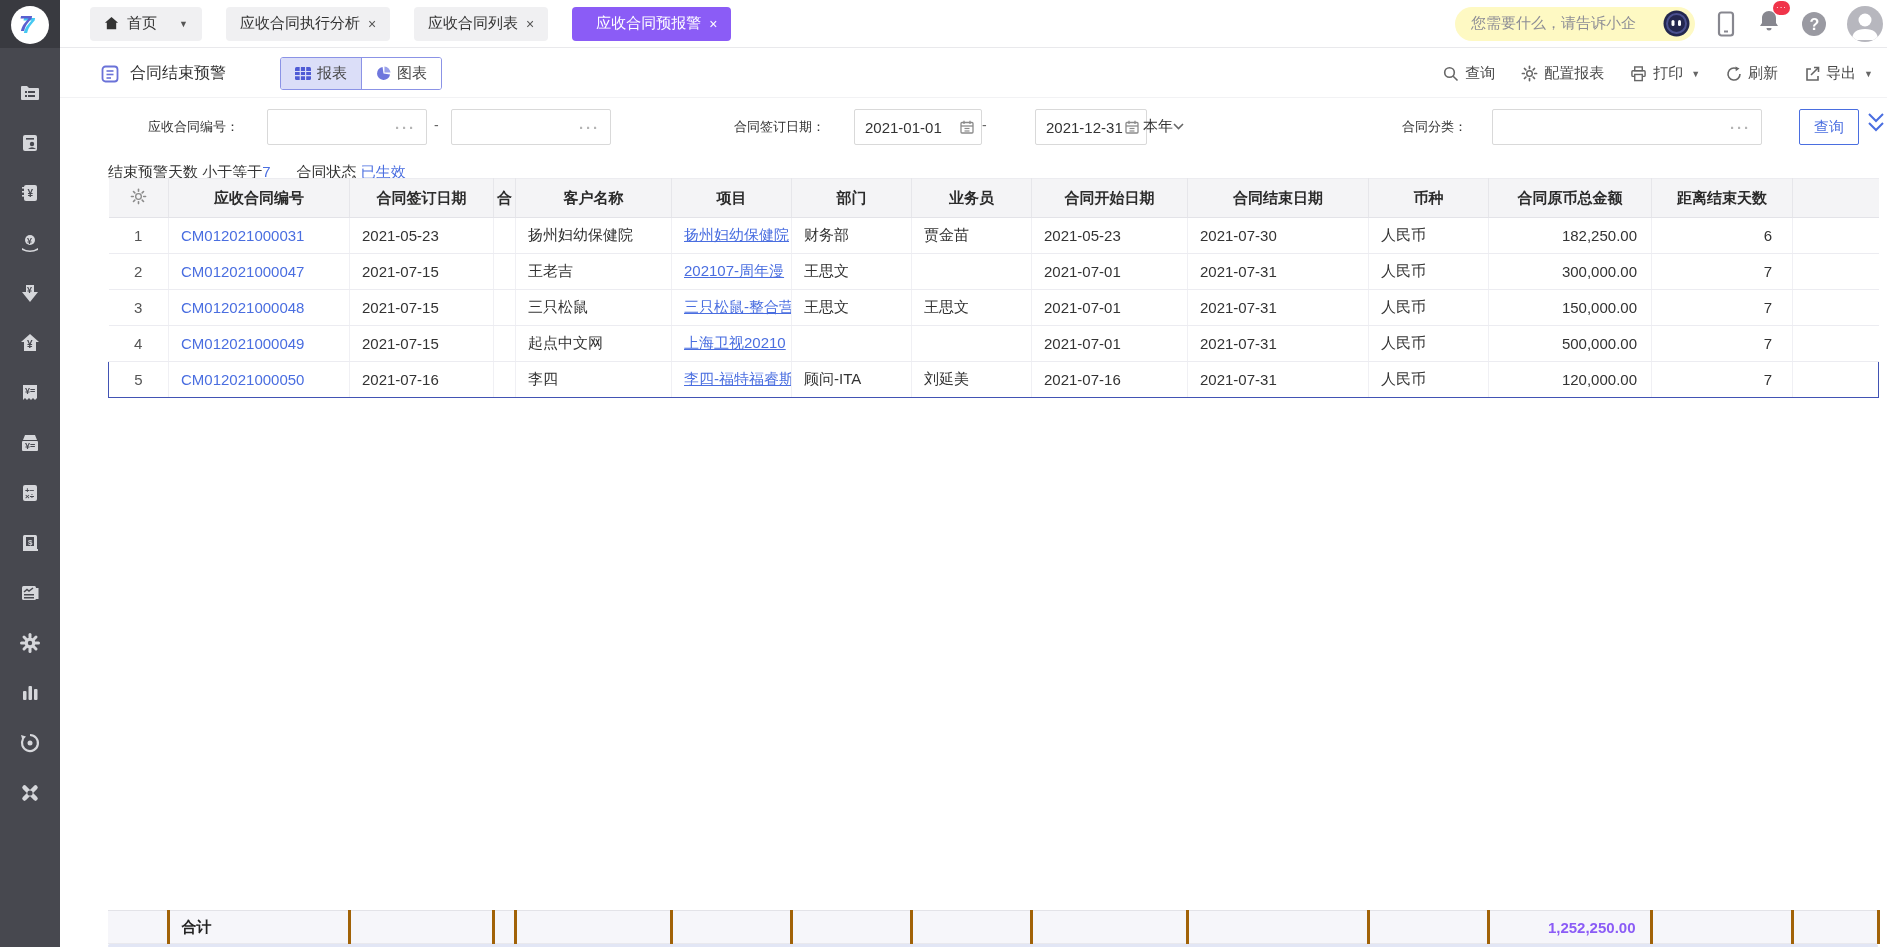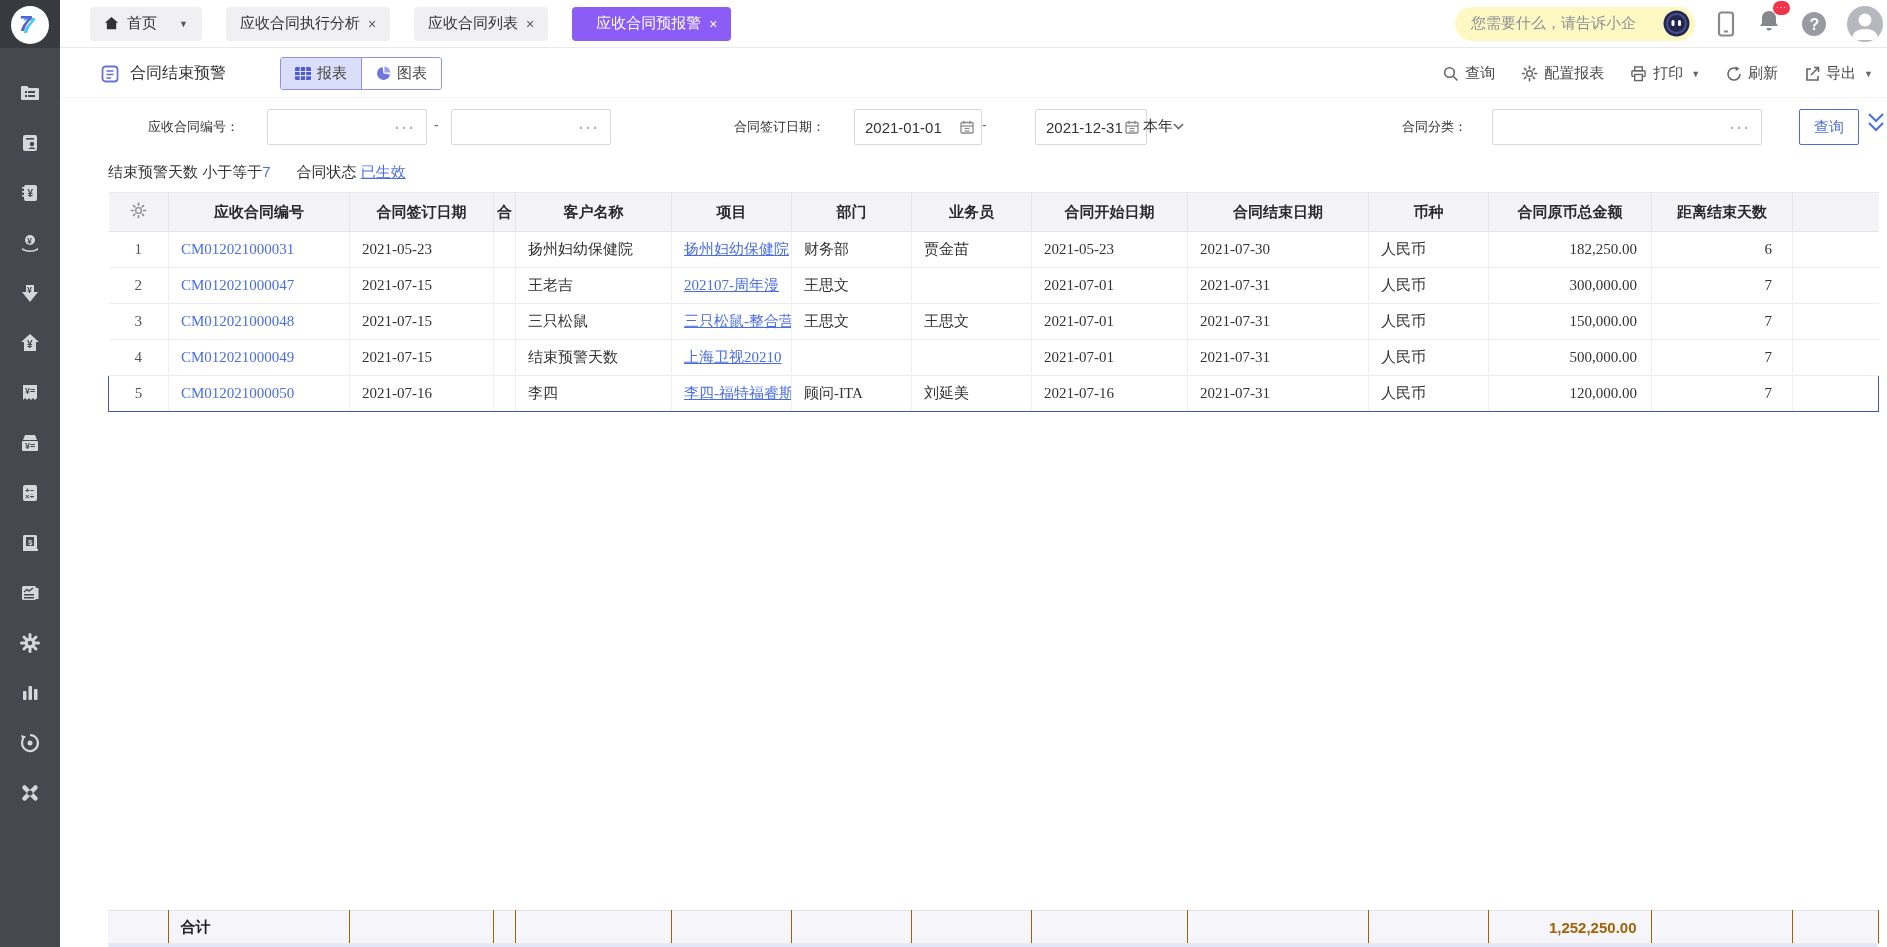--- a/index.html
+++ b/index.html
@@ -63,44 +63,44 @@
     justify-content:center; background:#fff; cursor:pointer; }
   #more-filters { position:absolute; top:13px; cursor:pointer; }
 
   
   #subfilter { position:absolute; left:108px; top:156px; height:32px; display:flex; align-items:center;
     gap:26px; font-size:15px; color:#333; }
   .blue { color:#4a6ee0; }
   .blue.u { text-decoration:underline; cursor:pointer; }
 
   
-  #grid-wrap { position:absolute; left:108px; top:192px; width:1770px;font-family:Liberation Serif, serif; }
+  #grid-wrap { position:absolute; left:108px; top:178px; width:1770px; }
   table { border-collapse:collapse; table-layout:fixed; width:1770px; font-size:15px; }
   th { height:39px; background:#f4f4f6; font-weight:bold; color:#2b2b2b; text-align:center;
     border-right:1px solid #e6e6ea; border-bottom:1px solid #e3e3e8; border-top:1px solid #ececf0;
     overflow:hidden; white-space:nowrap; }
   td { height:36px; border-right:1px solid #f0f0f4; border-bottom:1px solid #ececf1;
     overflow:hidden; white-space:nowrap; padding-left:12px; color:#333; background:#fff; }
   td.c0 { text-align:center; padding-left:0; color:#555; }
   td.c3 { padding-left:2px; }
   td.c11 { text-align:right; padding-right:14px; padding-left:0; }
   td.c12 { text-align:right; padding-right:20px; padding-left:0; }
   th.c13, td.c13 { border-right:none; }
   a.link { color:#4a6ee0; text-decoration:none; cursor:pointer; }
   a.link.u { text-decoration:underline; }
   tr.selected td { border-top:1px solid #4253b4; border-bottom:1px solid #4253b4; }
   tr.selected td:first-child { border-left:1px solid #4253b4; }
   tr.selected td:last-child { border-right:1px solid #4253b4; }
 
   
   #footer-wrap { position:absolute; left:108px; top:910px; width:1770px; }
   #footer-wrap td { background:#f6f6fa; height:33px; border-top:1px solid #e3e3e8;
-    border-bottom:1px solid #e9e9ee; border-right:1px solid #a16207; }
+    border-bottom:1px solid #e9e9ee; border-right:3px solid #a16207; }
   #footer-wrap td.total-label { font-weight:bold; color:#222; }
-  #footer-wrap td.total-amount { font-weight:bold; color:#a16207; text-align:right; padding-right:14px; padding-left:0; }
+  #footer-wrap td.total-amount { font-weight:bold; color:#8b5cf6; text-align:right; padding-right:14px; padding-left:0; }
   #hscrollbar { position:absolute; left:108px; top:944px; width:1770px; height:4px;
     background:#e2e6f5; border-radius:2px; }
 
   svg { flex:none; }
 </style>
 </head>
 <body>
 
 <div id="sidebar">
   <div id="logo-area">
@@ -505,21 +505,21 @@
       <td class="c11">150,000.00</td>
       <td class="c12">7</td>
       <td class="c13"></td>
     </tr>
 
     <tr>
       <td class="c0">4</td>
       <td class="c1"><a class="link">CM012021000049</a></td>
       <td class="c2">2021-07-15</td>
       <td class="c3"></td>
-      <td class="c4">结束预警天数</td>
+      <td class="c4">起点中文网</td>
       <td class="c5"><a class="link u">上海卫视20210</a></td>
       <td class="c6"></td>
       <td class="c7"></td>
       <td class="c8">2021-07-01</td>
       <td class="c9">2021-07-31</td>
       <td class="c10">人民币</td>
       <td class="c11">500,000.00</td>
       <td class="c12">7</td>
       <td class="c13"></td>
     </tr>

